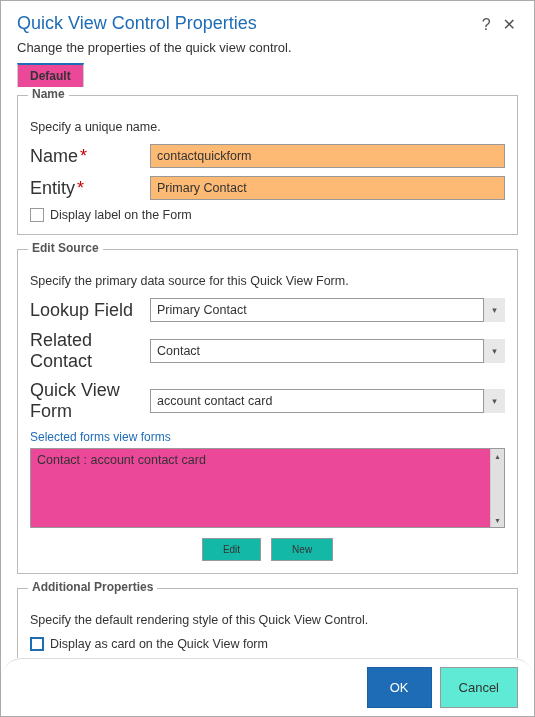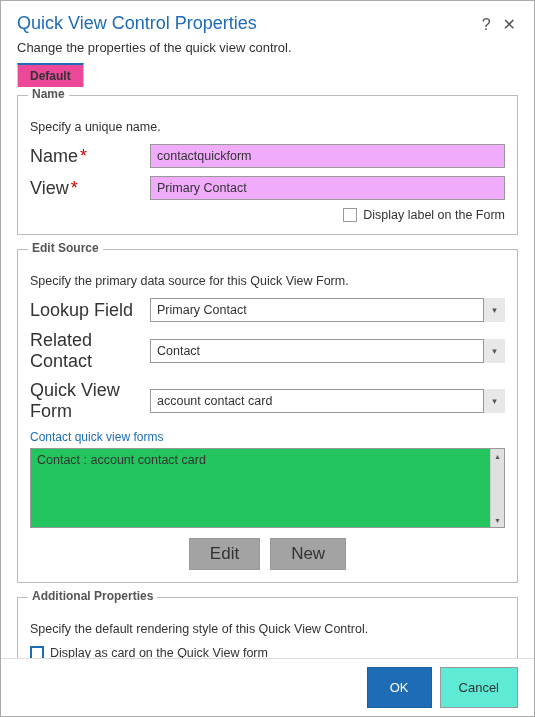--- a/index.html
+++ b/index.html
@@ -121,30 +121,29 @@
       color: #c00;
       margin-left: 2px;
     }
     .form-input {
       flex: 1;
       height: 24px;
       border: 1px solid #999;
       padding: 10px 6px;
       font-size: 12.5px;
       color: #333;
-      background: #f0abfc;
+      background: #fdba74;
       outline: none;
     }
 
     
     .checkbox-row {
       display: flex;
       align-items: center;
       gap: 6px;
-      justify-content: flex-end;
     }
     .checkbox-box {
       width: 14px;
       height: 14px;
       border: 1px solid #999;
       background: #fff;
       display: flex;
       align-items: center;
       justify-content: center;
       flex-shrink: 0;
@@ -188,21 +187,21 @@
     }
 
     
     .qvf-label {
       font-size: 12px;
       color: #1e6cb6;
       margin-bottom: 4px;
     }
     .qvf-list-wrapper {
       border: 1px solid #999;
-      background: #22c55e;
+      background: #ec4899;
       position: relative;
       height: 80px;
       overflow: hidden;
     }
     .qvf-list {
       padding: 4px 6px;
       font-size: 12.5px;
       color: #333;
     }
     .qvf-list-scrollbar {
@@ -234,23 +233,23 @@
 
     
     .btn-row {
       display: flex;
       justify-content: center;
       gap: 10px;
       margin-top: 10px;
     }
     .btn {
       padding: 5px 20px;
-      font-size: 17px;
-      border: 1px solid #999;
-      background: #a3a3a3;
+      font-size: 10px;
+      border: 1px solid #999;
+      background: #14b8a6;
       cursor: pointer;
       color: #333;
     }
 
     
     .ap-checkbox-row {
       display: flex;
       align-items: center;
       gap: 6px;
     }
@@ -266,20 +265,21 @@
     }
 
     
     .dialog-footer {
       padding: 8px 16px;
       display: flex;
       justify-content: flex-end;
       gap: 8px;
       border-top: 1px solid #ddd;
       background: #fff;
+      border-radius: 21px;
     }
     .btn-primary {
       padding: 6px 22px;
       font-size: 13px;
       background: #1e6cb6;
       color: #fff;
       border: 1px solid #1a5fa0;
       cursor: pointer;
     }
     .btn-secondary {
@@ -319,21 +319,21 @@
 
       <div class="form-row">
         <div class="form-label">
           <span>Name</span><span class="required-star">*</span>
         </div>
         <input class="form-input" type="text" value="contactquickform" style="">
       </div>
 
       <div class="form-row">
         <div class="form-label">
-          <span>View</span><span class="required-star">*</span>
+          <span>Entity</span><span class="required-star">*</span>
         </div>
         <input class="form-input" type="text" value="Primary Contact" style="">
       </div>
 
       <div class="checkbox-row">
         <div class="checkbox-box"></div>
         <span class="checkbox-label">Display label on the Form</span>
       </div>
     </div>
 
@@ -364,21 +364,21 @@
       <div class="form-row">
         <div class="form-label">Quick View Form</div>
         <div class="select-wrapper">
           <select>
             <option>account contact card</option>
           </select>
           <div class="select-arrow">▾</div>
         </div>
       </div>
 
-      <div class="qvf-label">Contact quick view forms</div>
+      <div class="qvf-label">Selected forms view forms</div>
       <div class="qvf-list-wrapper">
         <div class="qvf-list">
           <div>Contact : account contact card</div>
         </div>
         <div class="qvf-list-scrollbar">
           <div class="qvf-scroll-btn">▴</div>
           <div class="qvf-scroll-btn bottom">▾</div>
         </div>
       </div>
 

